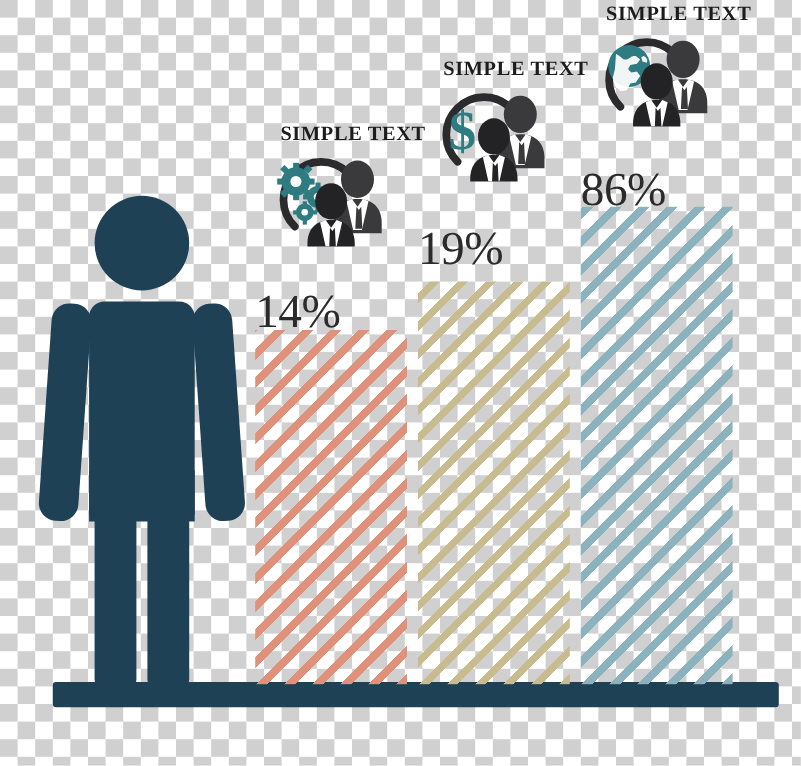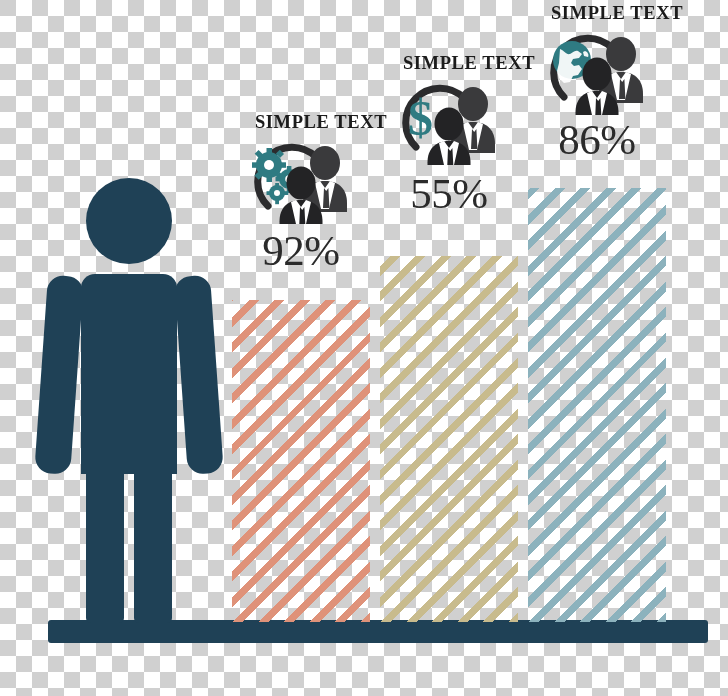--- a/index.html
+++ b/index.html
@@ -61,24 +61,25 @@
     content:"";position:absolute;inset:0;
   }
 
   .label{
     position:absolute;width:100%;text-align:center;
     font-family:"Liberation Serif", serif;
     font-weight:700;font-size:18.5px;letter-spacing:.6px;
     color:#1c1c1c;white-space:nowrap;margin-left:20px;
   }
   .pct{
-    position:absolute;width:100%;text-align:center;
+    position:absolute;width:100%;
     font-family:"Liberation Serif", serif;
     font-weight:400;font-size:43px;color:#2b2b2b;
     letter-spacing:-.5px;
+    margin-top:33px;
   }
 
   
   .iconwrap{position:absolute;width:100%;height:86px;}
   .iconbox{position:relative;width:110px;height:86px;margin:0 auto;}
   .iconbox svg{position:absolute;left:0;top:0;}
 
   
   #col1{left:232px;top:112px;width:138px;height:510px;}
   #col1 .label{top:0;}
@@ -159,21 +160,21 @@
           <g fill="#232325">
             <ellipse cx="55" cy="45" rx="14.5" ry="16.5"></ellipse>
             <path d="M55 62 c-14.5 0 -21.5 9 -21.5 21.5 l0 3 43 0 0-3 c0-12.5 -7-21.5 -21.5-21.5z"></path>
           </g>
           <path d="M50 62 l5 7 5-7 5 2 -5 22 -10 0 -5-22z" fill="#ffffff"></path>
           <path d="M54 69 l2.2 3 2.2-3 .9 17 -6 0z" fill="#232325"></path>
         </svg>
       </div>
     </div>
 
-    <div class="pct">92%</div>
+    <div class="pct">14%</div>
 
     <div class="bar" style="background-image:repeating-linear-gradient(-45deg,#df9279 0 7px,rgba(255,255,255,0) 7px 18px);"></div>
   </div>
 
   <div class="col" id="col2">
     <div class="label">SIMPLE TEXT</div>
 
     <div class="iconwrap">
       <div class="iconbox">
         <svg width="110" height="86" viewBox="0 0 110 86">
@@ -190,21 +191,21 @@
           <g fill="#232325">
             <ellipse cx="55" cy="45" rx="14.5" ry="16.5"></ellipse>
             <path d="M55 62 c-14.5 0 -21.5 9 -21.5 21.5 l0 3 43 0 0-3 c0-12.5 -7-21.5 -21.5-21.5z"></path>
           </g>
           <path d="M50 62 l5 7 5-7 5 2 -5 22 -10 0 -5-22z" fill="#ffffff"></path>
           <path d="M54 69 l2.2 3 2.2-3 .9 17 -6 0z" fill="#232325"></path>
         </svg>
       </div>
     </div>
 
-    <div class="pct">55%</div>
+    <div class="pct">19%</div>
 
     <div class="bar" style="background-image:repeating-linear-gradient(-45deg,#c8bb8d 0 7px,rgba(255,255,255,0) 7px 18px);"></div>
   </div>
 
   <div class="col" id="col3">
     <div class="label">SIMPLE TEXT</div>
 
     <div class="iconwrap">
       <div class="iconbox">
         <svg width="110" height="86" viewBox="0 0 110 86">

